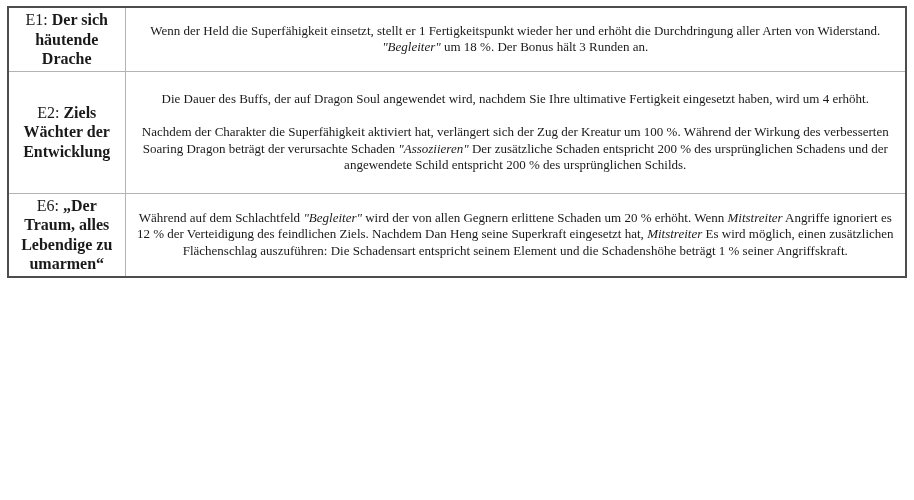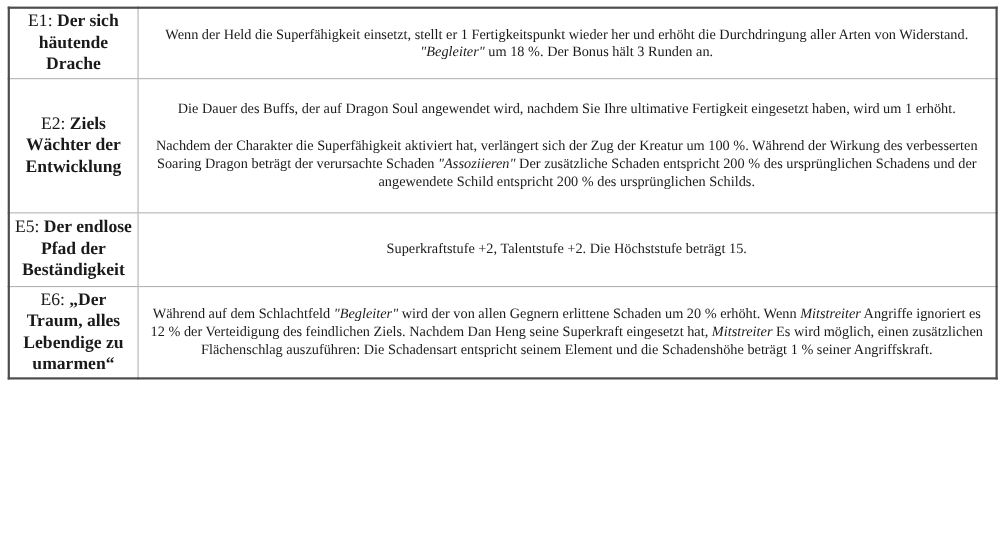--- a/index.html
+++ b/index.html
@@ -68,28 +68,22 @@
     <tbody>
         <tr>
           <td class="label-cell"><span class="seg-n">E1: </span><span class="seg-b">Der sich häutende Drache</span></td>
           <td class="desc-cell">
             <div class="para"><span class="seg-n">Wenn der Held die Superfähigkeit einsetzt, stellt er 1 Fertigkeitspunkt wieder her und erhöht die Durchdringung aller Arten von Widerstand. </span><span class="seg-i">"Begleiter"</span><span class="seg-n"> um 18 %. Der Bonus hält 3 Runden an.</span></div>
           </td>
         </tr>
         <tr>
           <td class="label-cell"><span class="seg-n">E2: </span><span class="seg-b">Ziels Wächter der Entwicklung</span></td>
           <td class="desc-cell">
-            <div class="para"><span class="seg-n">Die Dauer des Buffs, der auf Dragon Soul angewendet wird, nachdem Sie Ihre ultimative Fertigkeit eingesetzt haben, wird um 1 erhöht.</span></div>
+            <div class="para"><span class="seg-n">Die Dauer des Buffs, der auf Dragon Soul angewendet wird, nachdem Sie Ihre ultimative Fertigkeit eingesetzt haben, wird um 4 erhöht.</span></div>
             <div class="para"><span class="seg-n">Nachdem der Charakter die Superfähigkeit aktiviert hat, verlängert sich der Zug der Kreatur um 100 %. Während der Wirkung des verbesserten Soaring Dragon beträgt der verursachte Schaden </span><span class="seg-i">"Assoziieren"</span><span class="seg-n"> Der zusätzliche Schaden entspricht 200 % des ursprünglichen Schadens und der angewendete Schild entspricht 200 % des ursprünglichen Schilds.</span></div>
-          </td>
-        </tr>
-        <tr>
-          <td class="label-cell"><span class="seg-n">E5: </span><span class="seg-b">Der endlose Pfad der Beständigkeit</span></td>
-          <td class="desc-cell">
-            <div class="para"><span class="seg-n">Superkraftstufe +2, Talentstufe +2. Die Höchststufe beträgt 15.</span></div>
           </td>
         </tr>
         <tr>
           <td class="label-cell"><span class="seg-n">E6: </span><span class="seg-b">„Der Traum, alles Lebendige zu umarmen“</span></td>
           <td class="desc-cell">
             <div class="para"><span class="seg-n">Während auf dem Schlachtfeld </span><span class="seg-i">"Begleiter"</span><span class="seg-n"> wird der von allen Gegnern erlittene Schaden um 20 % erhöht. Wenn </span><span class="seg-i">Mitstreiter</span><span class="seg-n"> Angriffe ignoriert es 12 % der Verteidigung des feindlichen Ziels. Nachdem Dan Heng seine Superkraft eingesetzt hat, </span><span class="seg-i">Mitstreiter</span><span class="seg-n"> Es wird möglich, einen zusätzlichen Flächenschlag auszuführen: Die Schadensart entspricht seinem Element und die Schadenshöhe beträgt 1 % seiner Angriffskraft.</span></div>
           </td>
         </tr>
       </tbody>
   </table>

